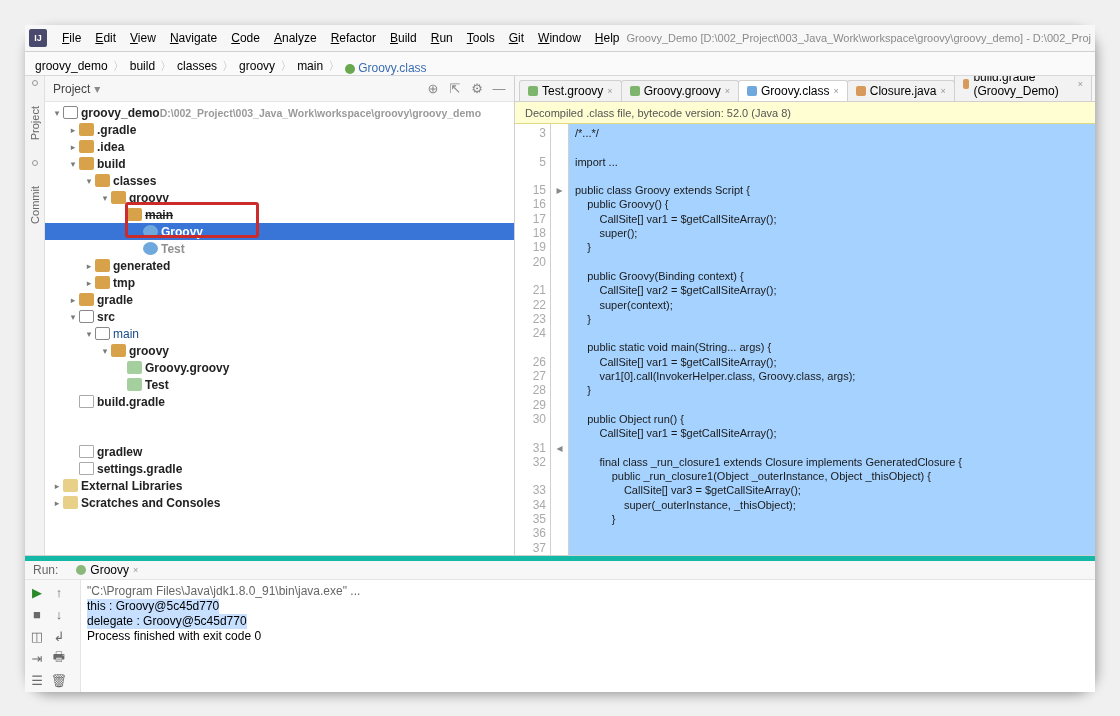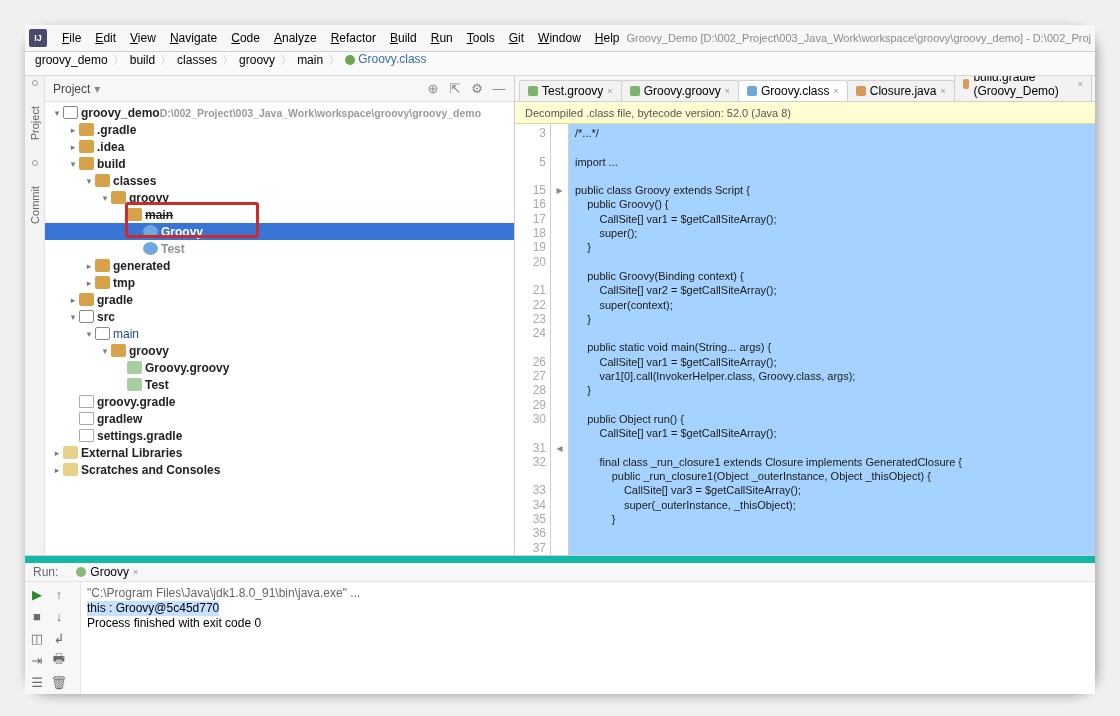--- a/index.html
+++ b/index.html
@@ -7,21 +7,21 @@
 .window { position: absolute; top: 25px; left: 25px; right: 25px; bottom: 25px; background: #15803d; box-shadow: 2px 4px 12px rgba(0,0,0,0.35); display: flex; flex-direction: column; border-radius: 24px; }
 
 
 .menubar { height: 27px; display: flex; align-items: center; border-bottom: 1px solid #d0d0d0; padding: 0 4px; background: #f7f7f7; }
 .app-icon { width: 18px; height: 18px; background: #4a4a6e; margin-right: 8px; border-radius: 2px; display:flex;align-items:center;justify-content:center;color:#fff;font-size:9px;font-weight:bold; }
 .menu-item { padding: 0 7px; cursor: default; }
 .menu-item u { text-decoration: underline; }
 .title-path { flex: 1; text-align: right; color: #8a8a8a; padding-right: 8px; overflow: hidden; white-space: nowrap; font-size: 11px; }
 
 
-.breadcrumb { height: 24px; display: flex; align-items: flex-start; padding: 0 6px; border-bottom: 1px solid #d8d8d8; background: #fafafa; }
+.breadcrumb { height: 24px; display: flex; align-items: flex-end; padding: 0 6px; border-bottom: 1px solid #d8d8d8; background: #fafafa; }
 .bc-item { padding: 0 4px; font-weight: 500; }
 .bc-sep { color: #b0b0b0; padding: 0 1px; }
 .bc-item.active { color: #3a6db0; }
 .bc-icon { display:inline-block; width:10px; height:10px; border-radius:50%; background:#6aa84f; margin-right:3px; vertical-align:middle; }
 
 
 .main-area { flex: 1; display: flex; overflow: hidden; border-bottom: 1px solid #d0d0d0; }
 
 
 .tool-stripe { width: 20px; background: #f3f3f3; border-right: 1px solid #e0e0e0; display:flex; flex-direction:column; align-items:center; padding-top:4px; gap:20px;}
@@ -66,21 +66,21 @@
 .decompiled-bar{height:22px;background:#fefed2;border-bottom:1px solid #e4d880;display:flex;align-items:center;padding:0 10px;font-size:11px;color:#555;}
 
 .code-area{flex:1;display:flex;background:#a5d2ff;overflow:hidden;position:relative;font-family:Consolas,monospace;}
 .gutter{width:36px;background:#fff;border-right:1px solid #d0d0d0;padding:2px 4px 2px 2px;text-align:right;color:#aaa;font-size:10.5px;line-height:14.3px;}
 .gutter .ln{height:14.3px;}
 .foldcol{width:18px;background:#fff;border-right:1px solid #d0d0d0;position:relative;font-size:10px;color:#888;padding-top:2px;}
 .foldcol .fm{height:14.3px;text-align:center;}
 .code{flex:1;padding:2px 6px;font-size:11px;line-height:14.3px;white-space:pre;color:#1a1a1a;overflow:hidden;}
 
 
-.run-panel{height:135px;display:flex;flex-direction:column;border-top:7px solid #14b8a6;}
+.run-panel{height:135px;display:flex;flex-direction:column;border-top:5px solid #14b8a6;}
 .run-header{height:23px;display:flex;align-items:center;padding:0 8px;background:#f7f7f7;border-bottom:1px solid #e4e4e4;}
 .run-header .lab{color:#666;margin-right:12px;}
 .run-tab{display:flex;align-items:center;padding:2px 6px;font-size:11px;}
 .run-tab .tic{width:10px;height:10px;border-radius:50%;background:#8ab87a;margin-right:4px;display:inline-block;}
 .run-body{flex:1;display:flex;}
 .run-tools{width:56px;background:#f7f7f7;display:flex;flex-wrap:wrap;padding:4px;gap:6px;align-content:flex-start;border-right:1px solid #e4e4e4;}
 .rt-icon{width:16px;height:16px;display:flex;align-items:center;justify-content:center;color:#6a6a6a;font-size:13px;cursor:default;}
 .rt-icon.play{color:#2a8a2a;}
 .console{flex:1;background:#fff;font-family:Consolas,monospace;font-size:11px;line-height:15px;padding:4px 6px;white-space:pre;overflow:hidden;}
 .console .hl{background:#c7e0ff;display:inline-block;}
@@ -219,23 +219,23 @@
             <span class="label-txt">Groovy.groovy</span>
           </div>
           <div class="tree-row" style="padding-left: 70px;">
             <span class="arrow"></span>
             <span class="icon grfile"></span>
             <span class="label-txt">Test</span>
           </div>
           <div class="tree-row" style="padding-left: 22px;">
             <span class="arrow"></span>
             <span class="icon file"></span>
-            <span class="label-txt">groovy.gradle</span>
-          </div>
-          <div class="tree-row" style="padding-left: 22px;">
+            <span class="label-txt">build.gradle</span>
+          </div>
+          <div class="tree-row" style="padding-left: 22px; margin-top: 33px;">
             <span class="arrow"></span>
             <span class="icon file"></span>
             <span class="label-txt">gradlew</span>
           </div>
           <div class="tree-row" style="padding-left: 22px;">
             <span class="arrow"></span>
             <span class="icon file"></span>
             <span class="label-txt">settings.gradle</span>
           </div>
           <div class="tree-row" style="padding-left: 6px;">
@@ -393,17 +393,17 @@
         <span class="rt-icon">↑</span>
         <span class="rt-icon">■</span>
         <span class="rt-icon">↓</span>
         <span class="rt-icon">◫</span>
         <span class="rt-icon">↲</span>
         <span class="rt-icon">⇥</span>
         <span class="rt-icon">🖶</span>
         <span class="rt-icon">☰</span>
         <span class="rt-icon">🗑</span>
       </div>
-      <div class="console" id="console"><div><span class="dim">"C:\Program Files\Java\jdk1.8.0_91\bin\java.exe" ...</span></div><div><span class="hl">this : Groovy@5c45d770</span></div><div></div><div>Process finished with exit code 0</div></div>
+      <div class="console" id="console"><div><span class="dim">"C:\Program Files\Java\jdk1.8.0_91\bin\java.exe" ...</span></div><div><span class="hl">this : Groovy@5c45d770</span></div><div><span class="hl">delegate : Groovy@5c45d770</span></div><div></div><div>Process finished with exit code 0</div></div>
     </div>
   </div>
 
 </div>
 
 </body></html>

